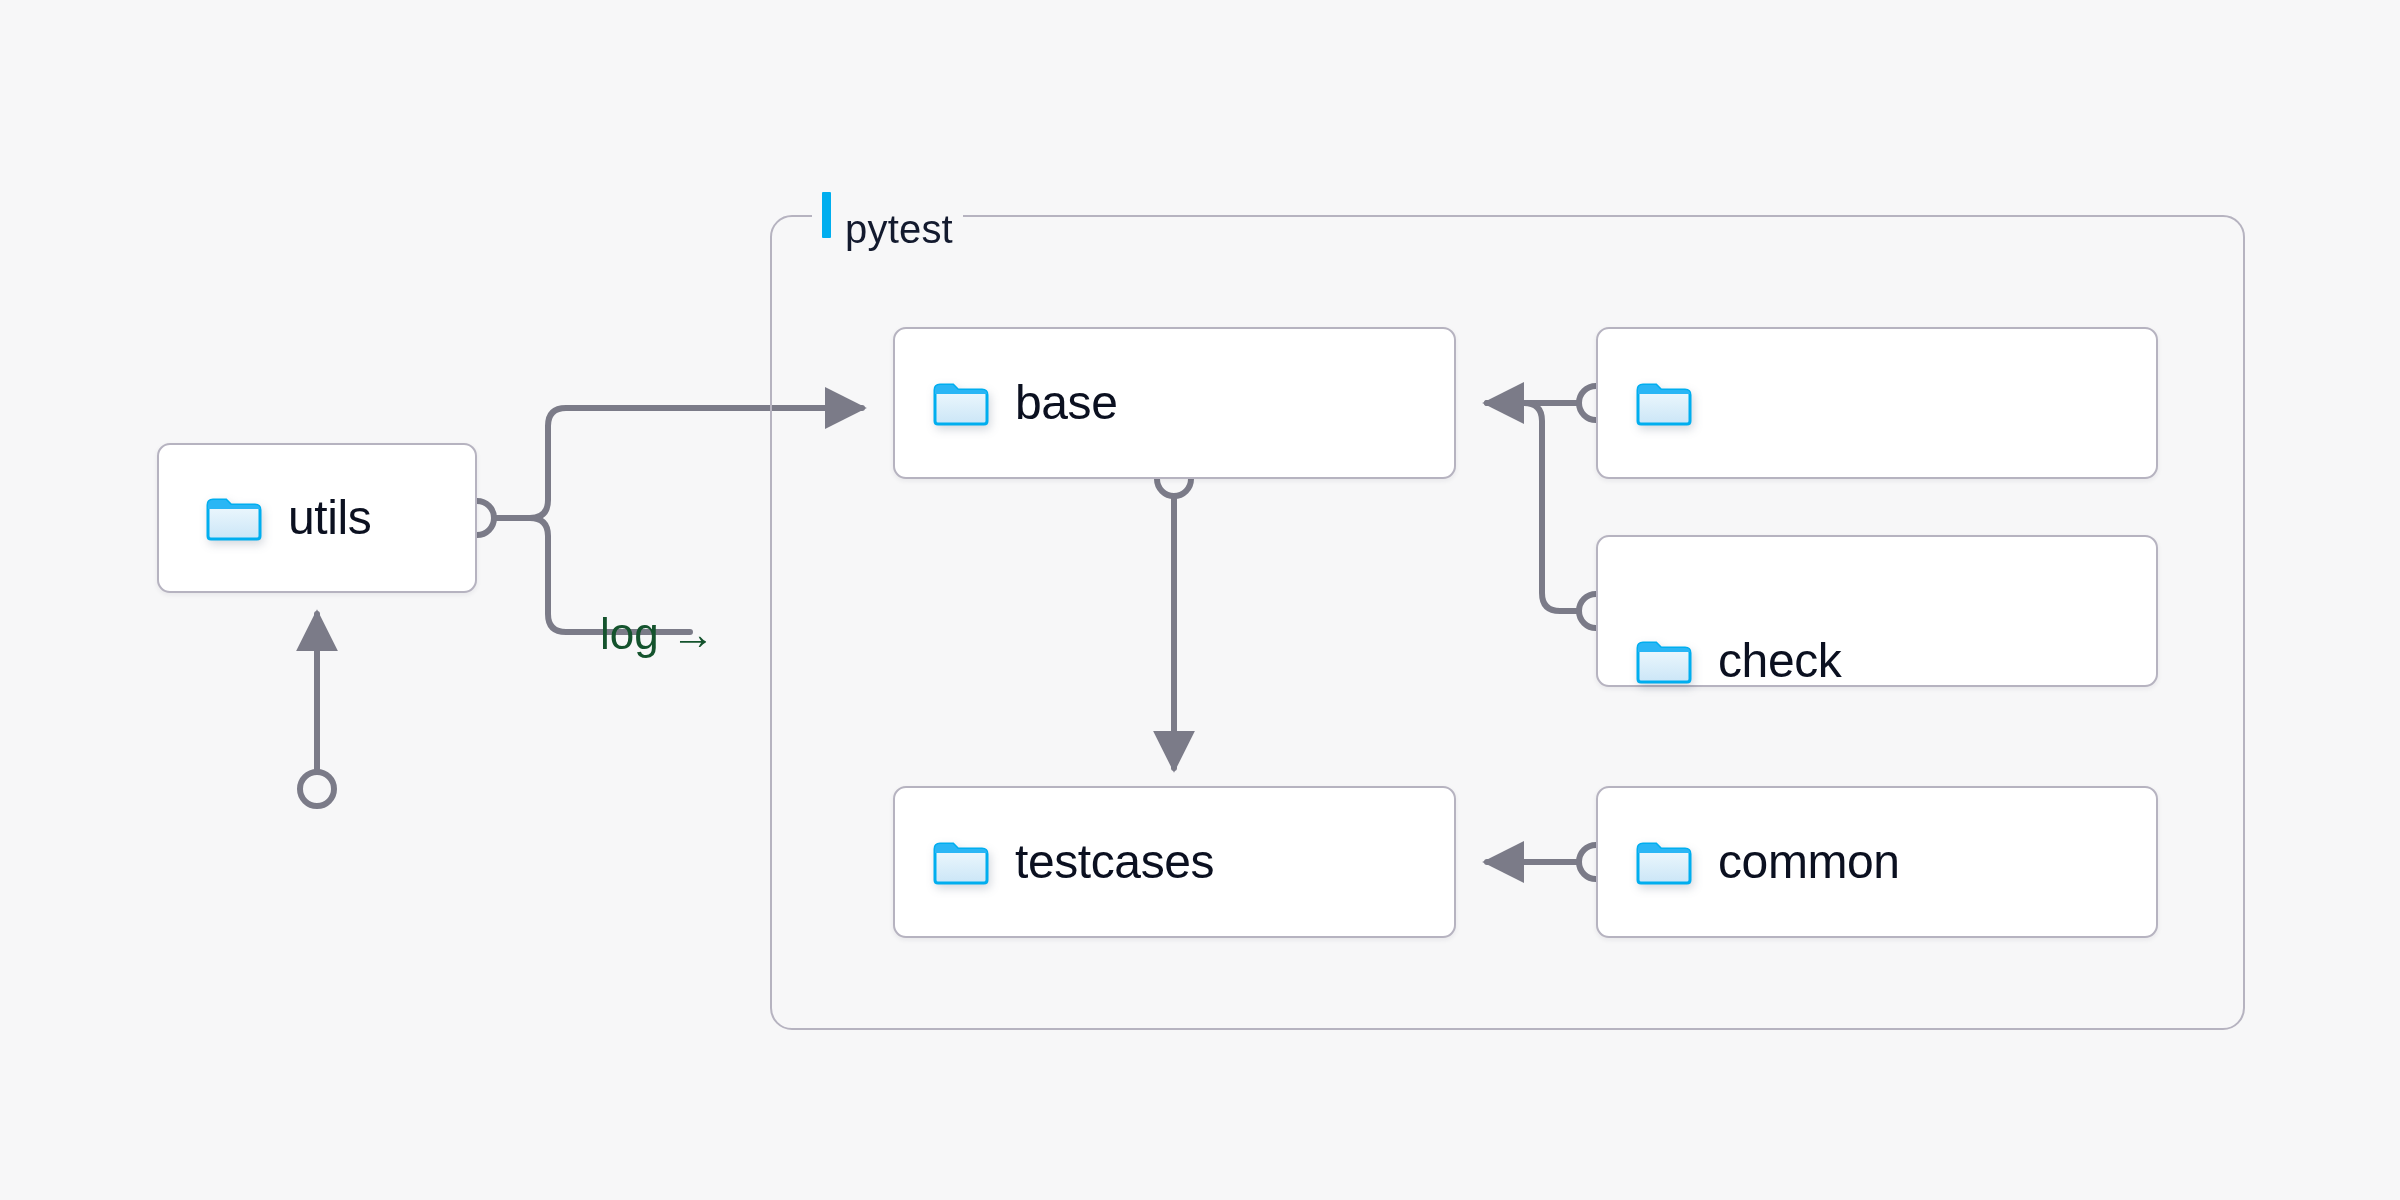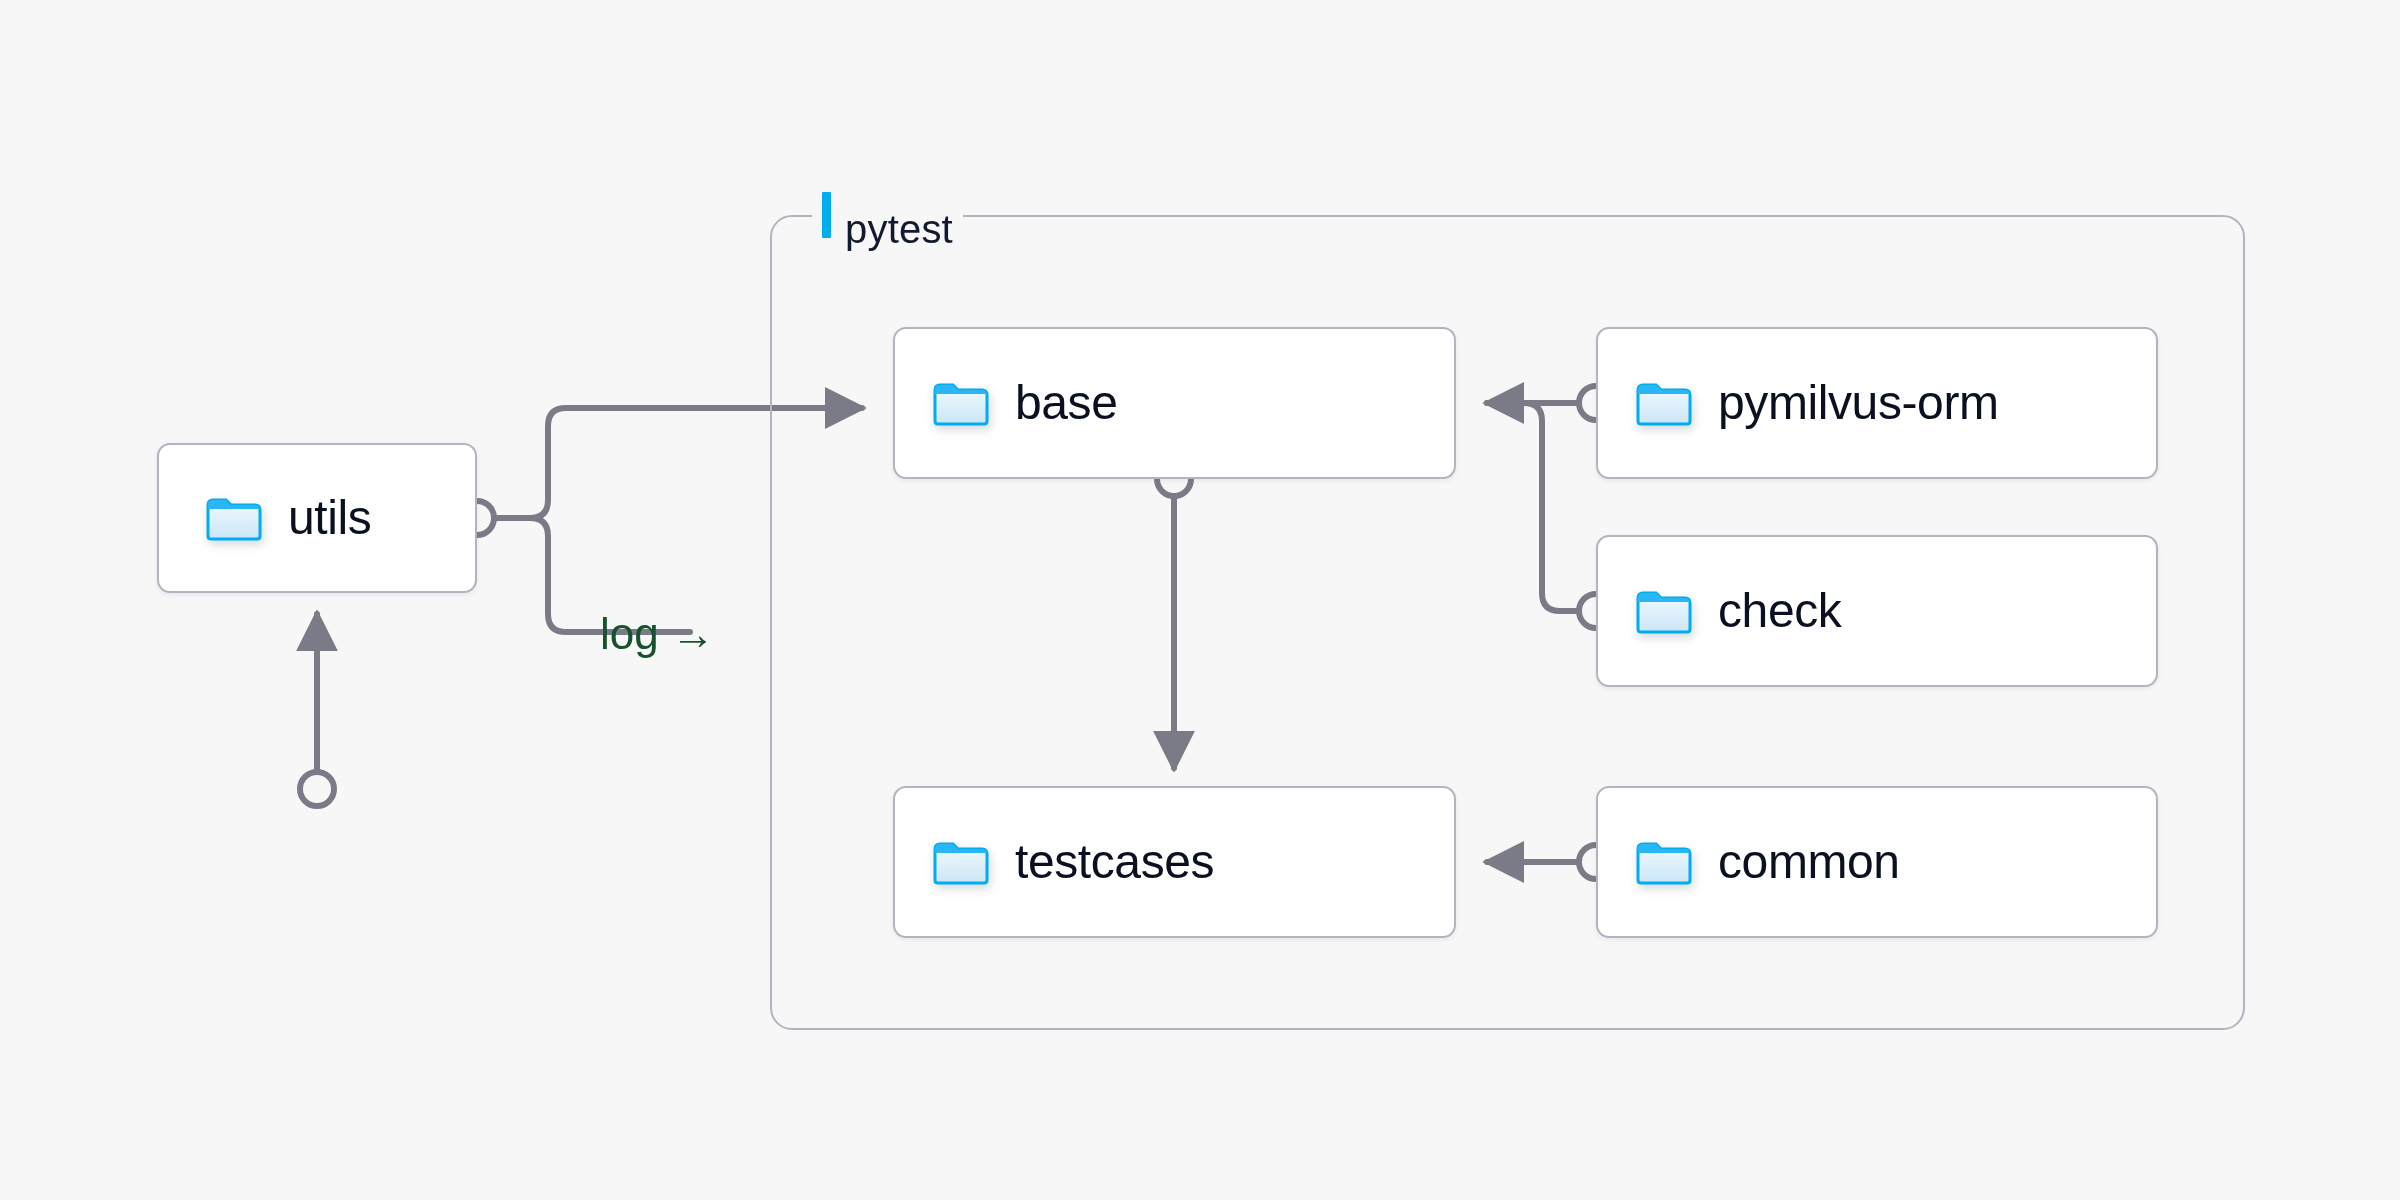--- a/index.html
+++ b/index.html
@@ -174,25 +174,24 @@
       <span class="node-label">testcases</span>
     </div>
   </div>
 
   <div class="node" style="left:1596px; top:327px; width:562px; height:152px;">
     <div class="node-inner">
       <svg class="folder-icon" viewBox="0 0 56 46">
         <path d="M2 10 Q2 5 7 5 L20 5 L25 10 L49 10 Q54 10 54 15 L54 41 Q54 44 51 44 L5 44 Q2 44 2 41 Z" fill="url(#folderGrad)" stroke="#00aeef" stroke-width="3"></path>
         <path d="M2 10 Q2 5 7 5 L20 5 L25 10 L49 10 Q54 10 54 14 L2 14 Z" fill="#2ab6f5"></path>
       </svg>
-      <span class="node-label">pymilvus-orm</span>
-    </div>
-  </div>
-
-  <div class="node" style="left:1596px; top:535px; width:562px; height:152px;">
+    </div>
+  </div>
+
+  <div class="node" style="left:1596px; top:535px; width:562px; height:152px;align-items:flex-end;">
     <div class="node-inner">
       <svg class="folder-icon" viewBox="0 0 56 46">
         <path d="M2 10 Q2 5 7 5 L20 5 L25 10 L49 10 Q54 10 54 15 L54 41 Q54 44 51 44 L5 44 Q2 44 2 41 Z" fill="url(#folderGrad)" stroke="#00aeef" stroke-width="3"></path>
         <path d="M2 10 Q2 5 7 5 L20 5 L25 10 L49 10 Q54 10 54 14 L2 14 Z" fill="#2ab6f5"></path>
       </svg>
       <span class="node-label">check</span>
     </div>
   </div>
 
   <div class="node" style="left:1596px; top:786px; width:562px; height:152px;">

